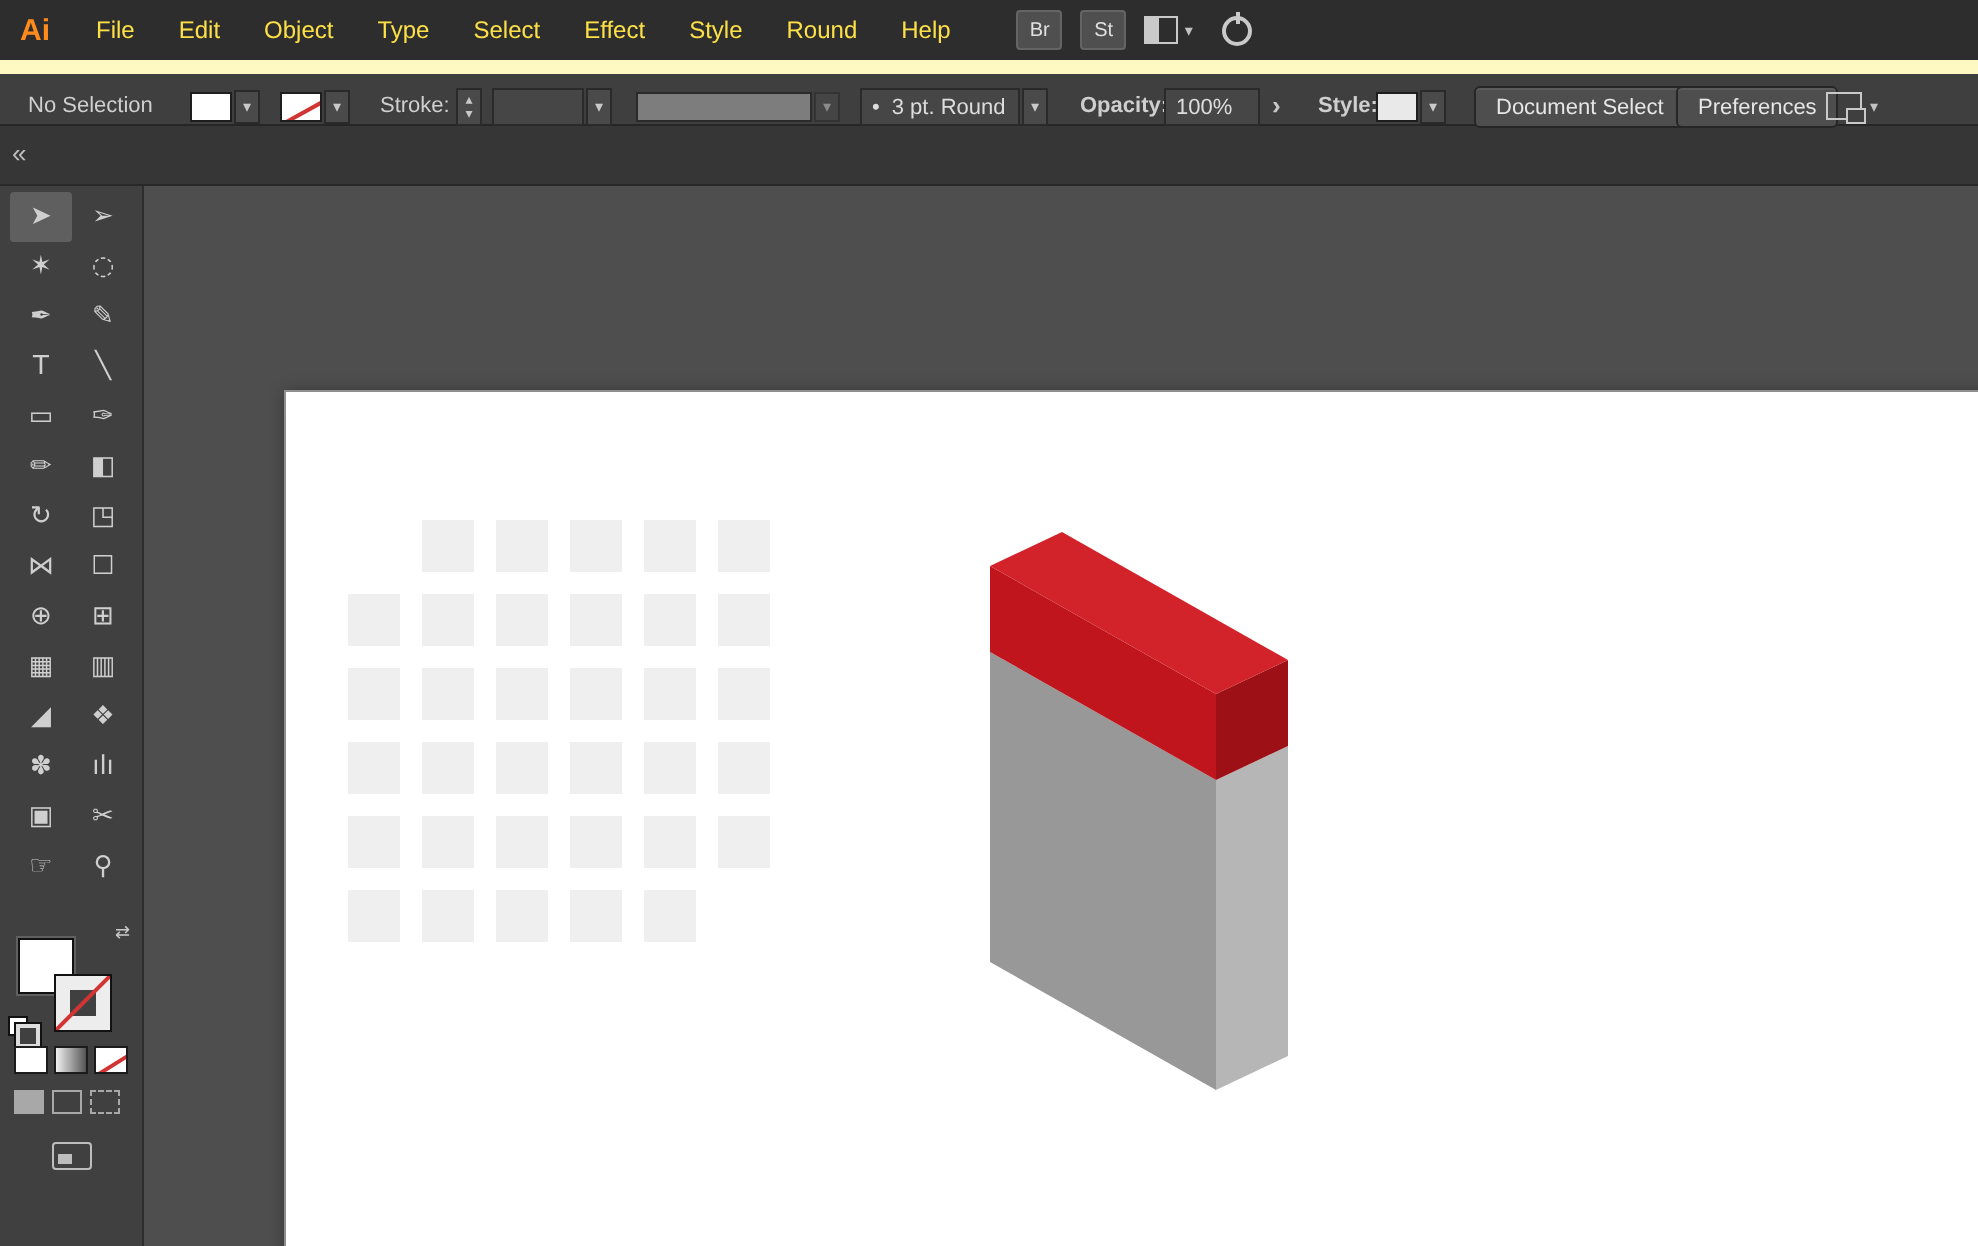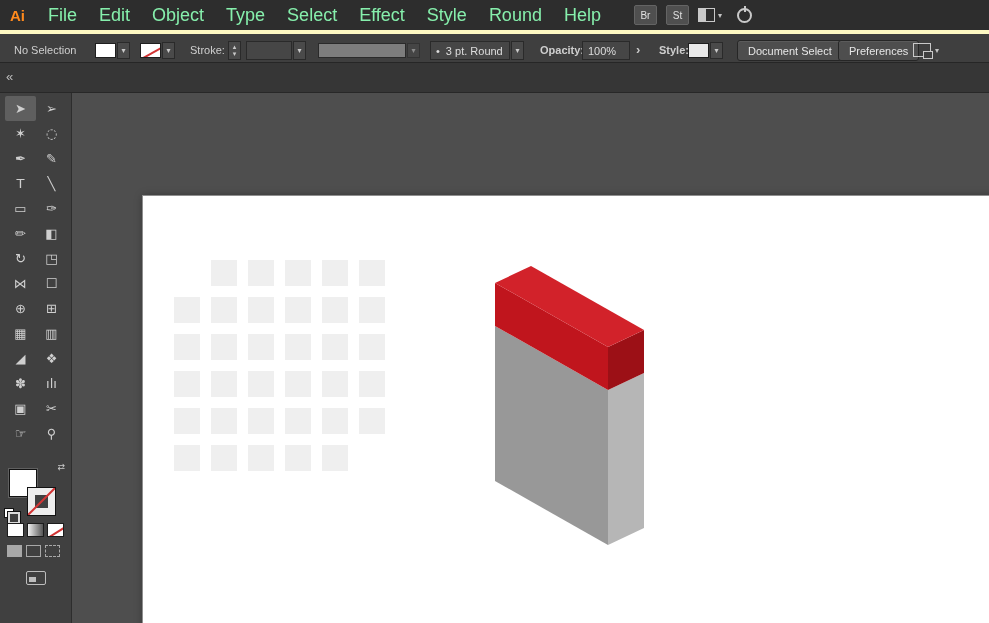--- a/index.html
+++ b/index.html
@@ -1,30 +1,30 @@
 <!DOCTYPE html>
 <html><head>
 <meta charset="utf-8">
 <style>
   html,body{margin:0;padding:0;width:989px;height:623px;overflow:hidden}
   body{position:relative;font-family:"Liberation Sans",sans-serif;background:#4e4e4e;cursor:default}
   
   .menubar{position:absolute;left:0;top:0;width:100%;height:30px;background:#2d2d2d;display:flex;align-items:center;z-index:6}
   .logo{color:#ff8a1d;font-weight:bold;font-size:15px;margin:0 12px 0 10px}
   .menus{display:flex;align-items:center}
-  .menu{color:#86efac;font-size:18px;padding:0 11px;white-space:nowrap}
+  .menu{color:#fde047;font-size:12px;padding:0 11px;white-space:nowrap}
   .mb-right{display:flex;align-items:center;gap:9px;margin-left:22px}
   .sq-btn{width:23px;height:20px;background:#4f4f4f;border:1px solid #646464;border-radius:2px;color:#e0e0e0;font-size:10px;display:flex;align-items:center;justify-content:center;padding:0;font-family:"Liberation Sans",sans-serif}
   .arrange{display:flex;align-items:center;gap:3px}
   .arr-icon{width:15px;height:12px;border:1px solid #c9c9c9;background:linear-gradient(to right,#c9c9c9 45%,transparent 45%)}
   .chev{color:#c3c3c3;font-size:8px;font-family:"DejaVu Sans",sans-serif}
   .gauge{width:15px;height:15px;border:2px solid #c9c9c9;border-radius:50%;position:relative;box-sizing:border-box;margin-left:6px}
   .gauge::after{content:"";position:absolute;left:55%;top:-4px;width:2px;height:6px;background:#c9c9c9;transform:translateX(-50%)}
   
-  .controlbar{position:absolute;top:30px;left:0;width:100%;height:33px;background:#3f3f3f;border-top:4px solid #fef9c3;border-bottom:1px solid #262626;box-sizing:border-box;z-index:5}
+  .controlbar{position:absolute;top:30px;left:0;width:100%;height:33px;background:#3f3f3f;border-top:7px solid #fef9c3;border-bottom:1px solid #262626;box-sizing:border-box;z-index:5}
   .cb{position:absolute;color:#cfcfcf;font-size:11px;display:flex;align-items:center}
   .swatch{width:21px;height:15px;background:#fff;border:1px solid #1e1e1e;box-sizing:border-box;position:relative;overflow:hidden}
   .slash::after{content:"";position:absolute;left:-4px;top:50%;width:34px;height:2px;background:#d23434;transform:rotate(-29deg)}
   .chevbtn{width:13px;height:17px;background:#4a4a4a;border:1px solid #2a2a2a;color:#c9c9c9;font-size:8px;display:flex;align-items:center;justify-content:center;margin-left:1px;box-sizing:border-box;font-family:"DejaVu Sans",sans-serif}
   .stepper{width:13px;height:19px;background:#4a4a4a;border:1px solid #2a2a2a;display:flex;flex-direction:column;align-items:center;justify-content:center;color:#c9c9c9;font-size:7px;line-height:7px;box-sizing:border-box;font-family:"DejaVu Sans",sans-serif}
   .field{background:#464646;border:1px solid #2a2a2a;height:19px;color:#ddd;font-size:11px;display:flex;align-items:center;padding:0 5px;box-sizing:border-box}
   .profile{width:88px;height:15px;background:#7d7d7d;border:1px solid #2a2a2a;box-sizing:border-box}
   .bar-btn{height:21px;background:#4e4e4e;border:1px solid #262626;border-radius:3px;color:#e6e6e6;font-size:11px;padding:0 10px;box-shadow:inset 0 1px 0 rgba(255,255,255,.08);font-family:"Liberation Sans",sans-serif}
   .flyout{color:#c9c9c9;font-size:13px;font-weight:bold}
   .ws-icon{width:16px;height:12px;border:1px solid #c9c9c9;position:relative}

